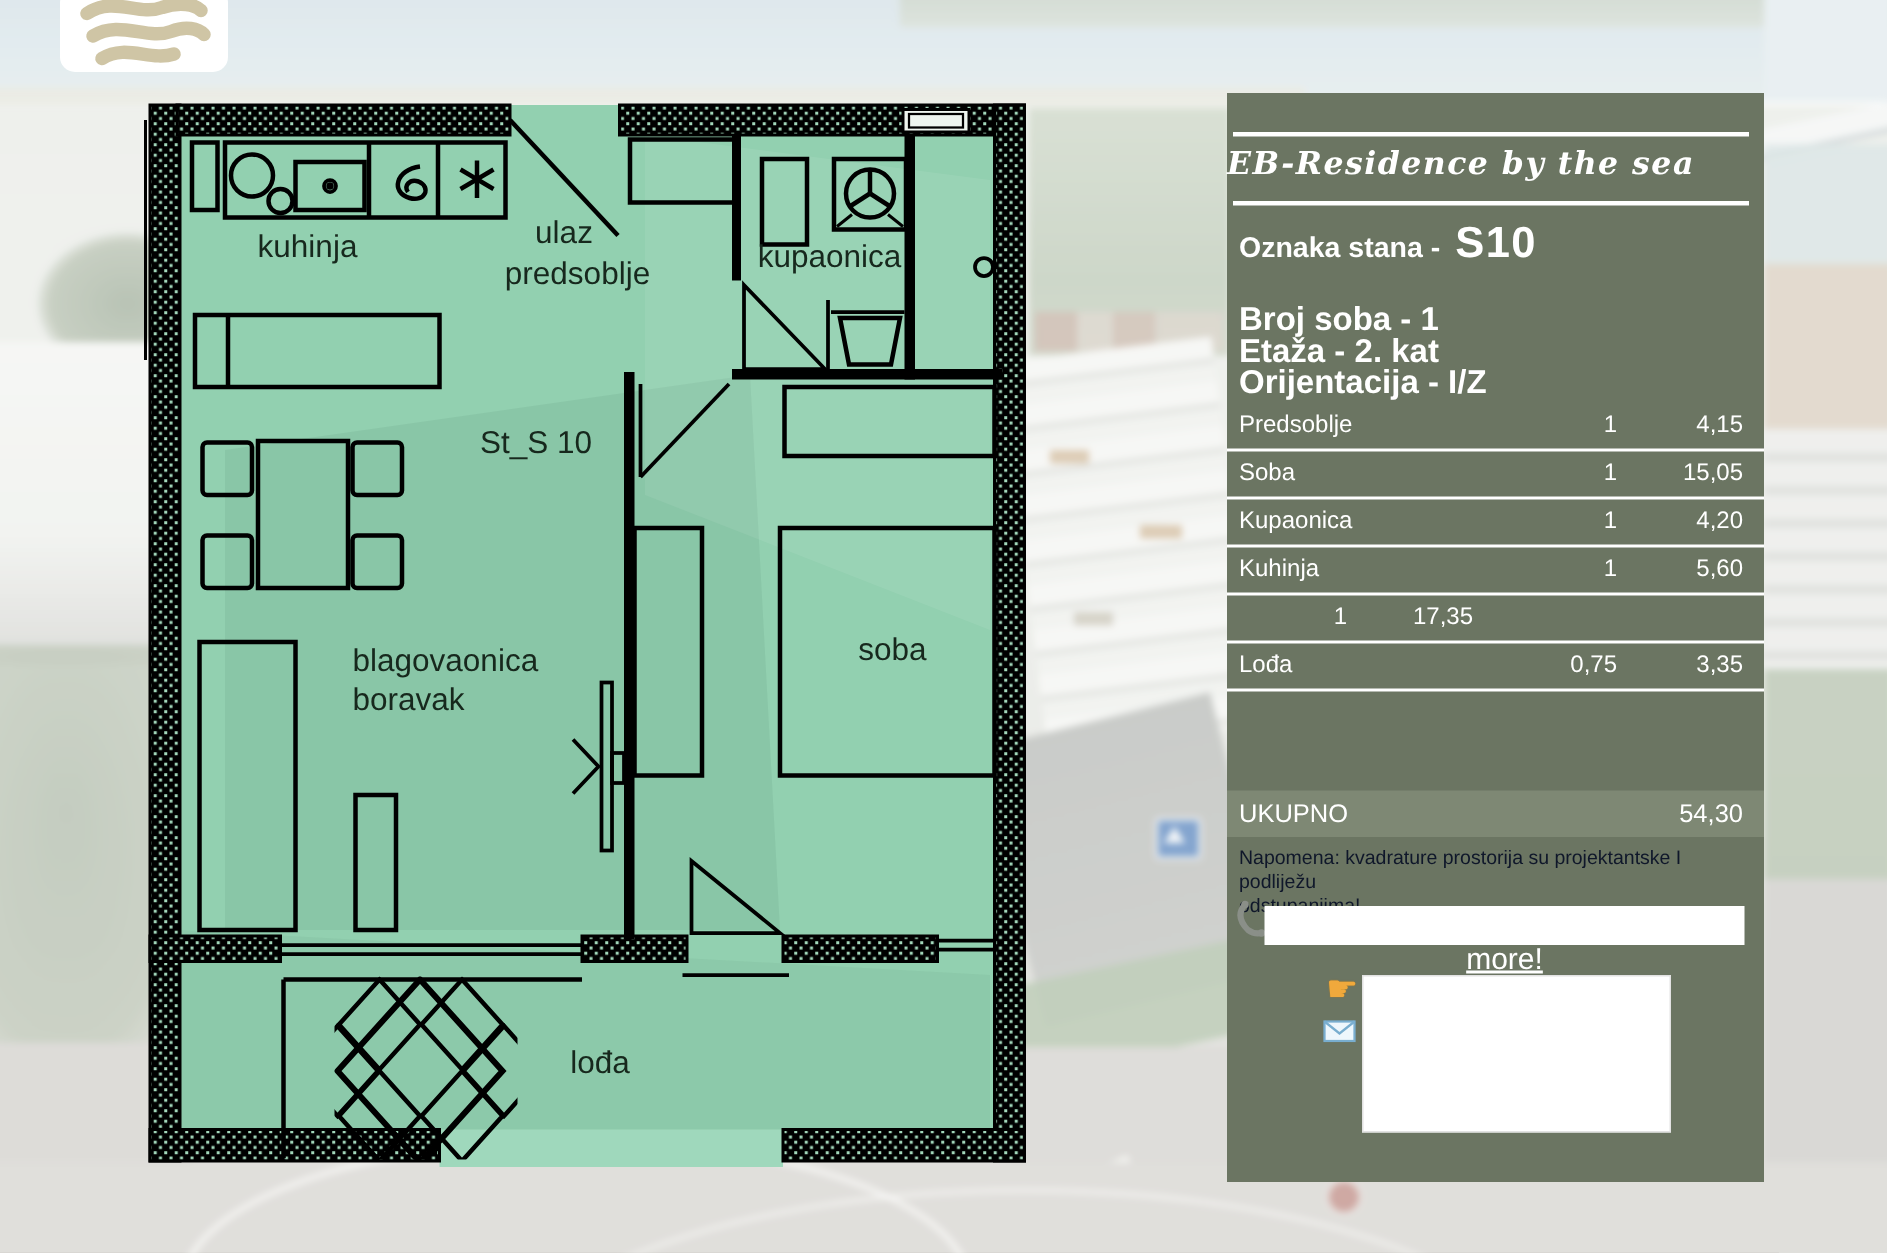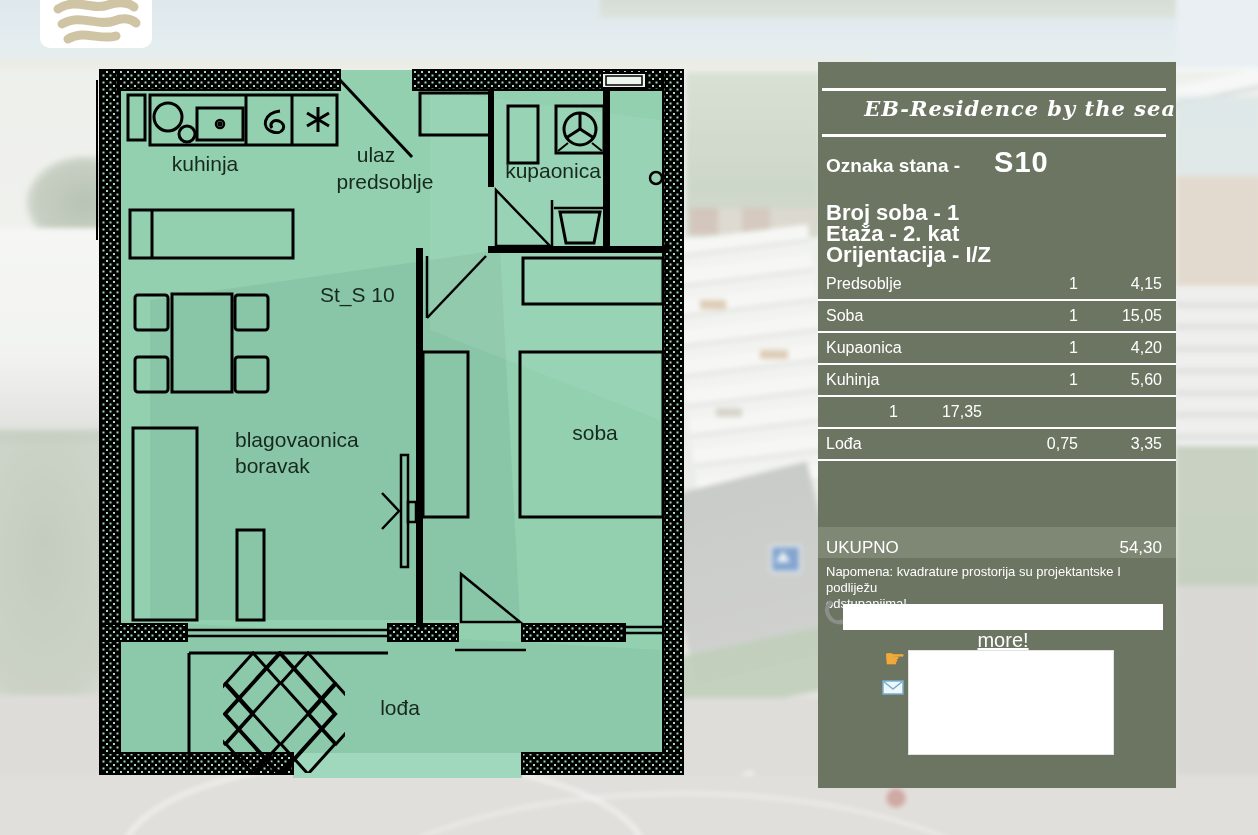--- a/index.html
+++ b/index.html
@@ -57,38 +57,38 @@
   .cross-sign{left:770px;top:545px;width:27px;height:24px;background:#4a7fc1;border-radius:3px;
     border:2px solid #e8edf2;}
   .cross-sign-tri{left:776px;top:551px;width:0;height:0;border-left:7px solid transparent;
     border-right:7px solid transparent;border-bottom:11px solid #f0f3f6;}
   .wash{position:absolute;inset:0;background:rgba(255,255,255,.30);}
 
   
   .panel{position:absolute;left:818px;top:62px;width:358px;height:726px;
     background:#6b7562;color:#ffffff;}
   .panel .rule{position:absolute;left:4px;width:344px;height:3px;background:#ffffff;}
-  .brand{position:absolute;left:0;top:34px;width:358px;text-align:right;
+  .brand{position:absolute;left:0;top:34px;width:358px;text-align:left;
     font-family:"DejaVu Serif",serif;font-style:italic;font-weight:bold;
     font-size:21px;letter-spacing:1px;color:#fff;}
-  .unit-row{position:absolute;left:8px;top:84px;width:344px;display:flex;align-items:baseline;gap:24px;}
+  .unit-row{position:absolute;left:8px;top:84px;width:344px;display:flex;align-items:baseline;}
   .unit-label{font-size:19px;font-weight:bold;}
   .unit-value{font-size:29px;font-weight:bold;margin-left:10px;letter-spacing:1px;}
   .info-lines{position:absolute;left:8px;top:140px;font-size:22px;font-weight:bold;line-height:21px;}
   .tbl{position:absolute;left:0;top:207px;width:358px;}
   .tbl .hdr,.tbl .row{display:flex;align-items:center;height:30px;padding:0 14px 0 8px;
     font-size:16px;border-bottom:2px solid #ffffff;}
   .tbl .hdr{font-size:17px;height:31px;border-top:3px solid #ffffff;}
   .c-label{flex:1;text-align:left;}
   .c-koef{width:72px;text-align:right;}
   .c-area{width:84px;text-align:right;}
   .total-row{position:absolute;left:0;top:465px;width:358px;height:31px;background:#7e8874;
-    display:flex;align-items:flex-end;padding:0 14px 0 8px;box-sizing:border-box;font-size:17px;}
+    display:flex;align-items:center;padding:0 14px 0 8px;box-sizing:border-box;font-size:17px;}
   .note{position:absolute;left:8px;top:502px;width:340px;font-size:13px;line-height:16px;
-    color:#ffffff;}
+    color:#0f172a;}
   .white-bar{position:absolute;left:25px;top:542px;width:320px;height:26px;background:#ffffff;}
   .phone{position:absolute;left:4px;top:538px;width:24px;height:26px;}
   .more{position:absolute;left:25px;top:567px;width:320px;text-align:center;font-size:20px;color:#fff;text-decoration:underline;}
   .finger{position:absolute;left:66px;top:583px;font-size:24px;color:#f0a93c;
     text-shadow:0 0 1px #b97f1e;}
   .envelope{position:absolute;left:64px;top:618px;width:22px;height:15px;}
   .white-box{position:absolute;left:90px;top:588px;width:204px;height:103px;background:#ffffff;
     border:1px solid #e2e2e2;}
 
   

